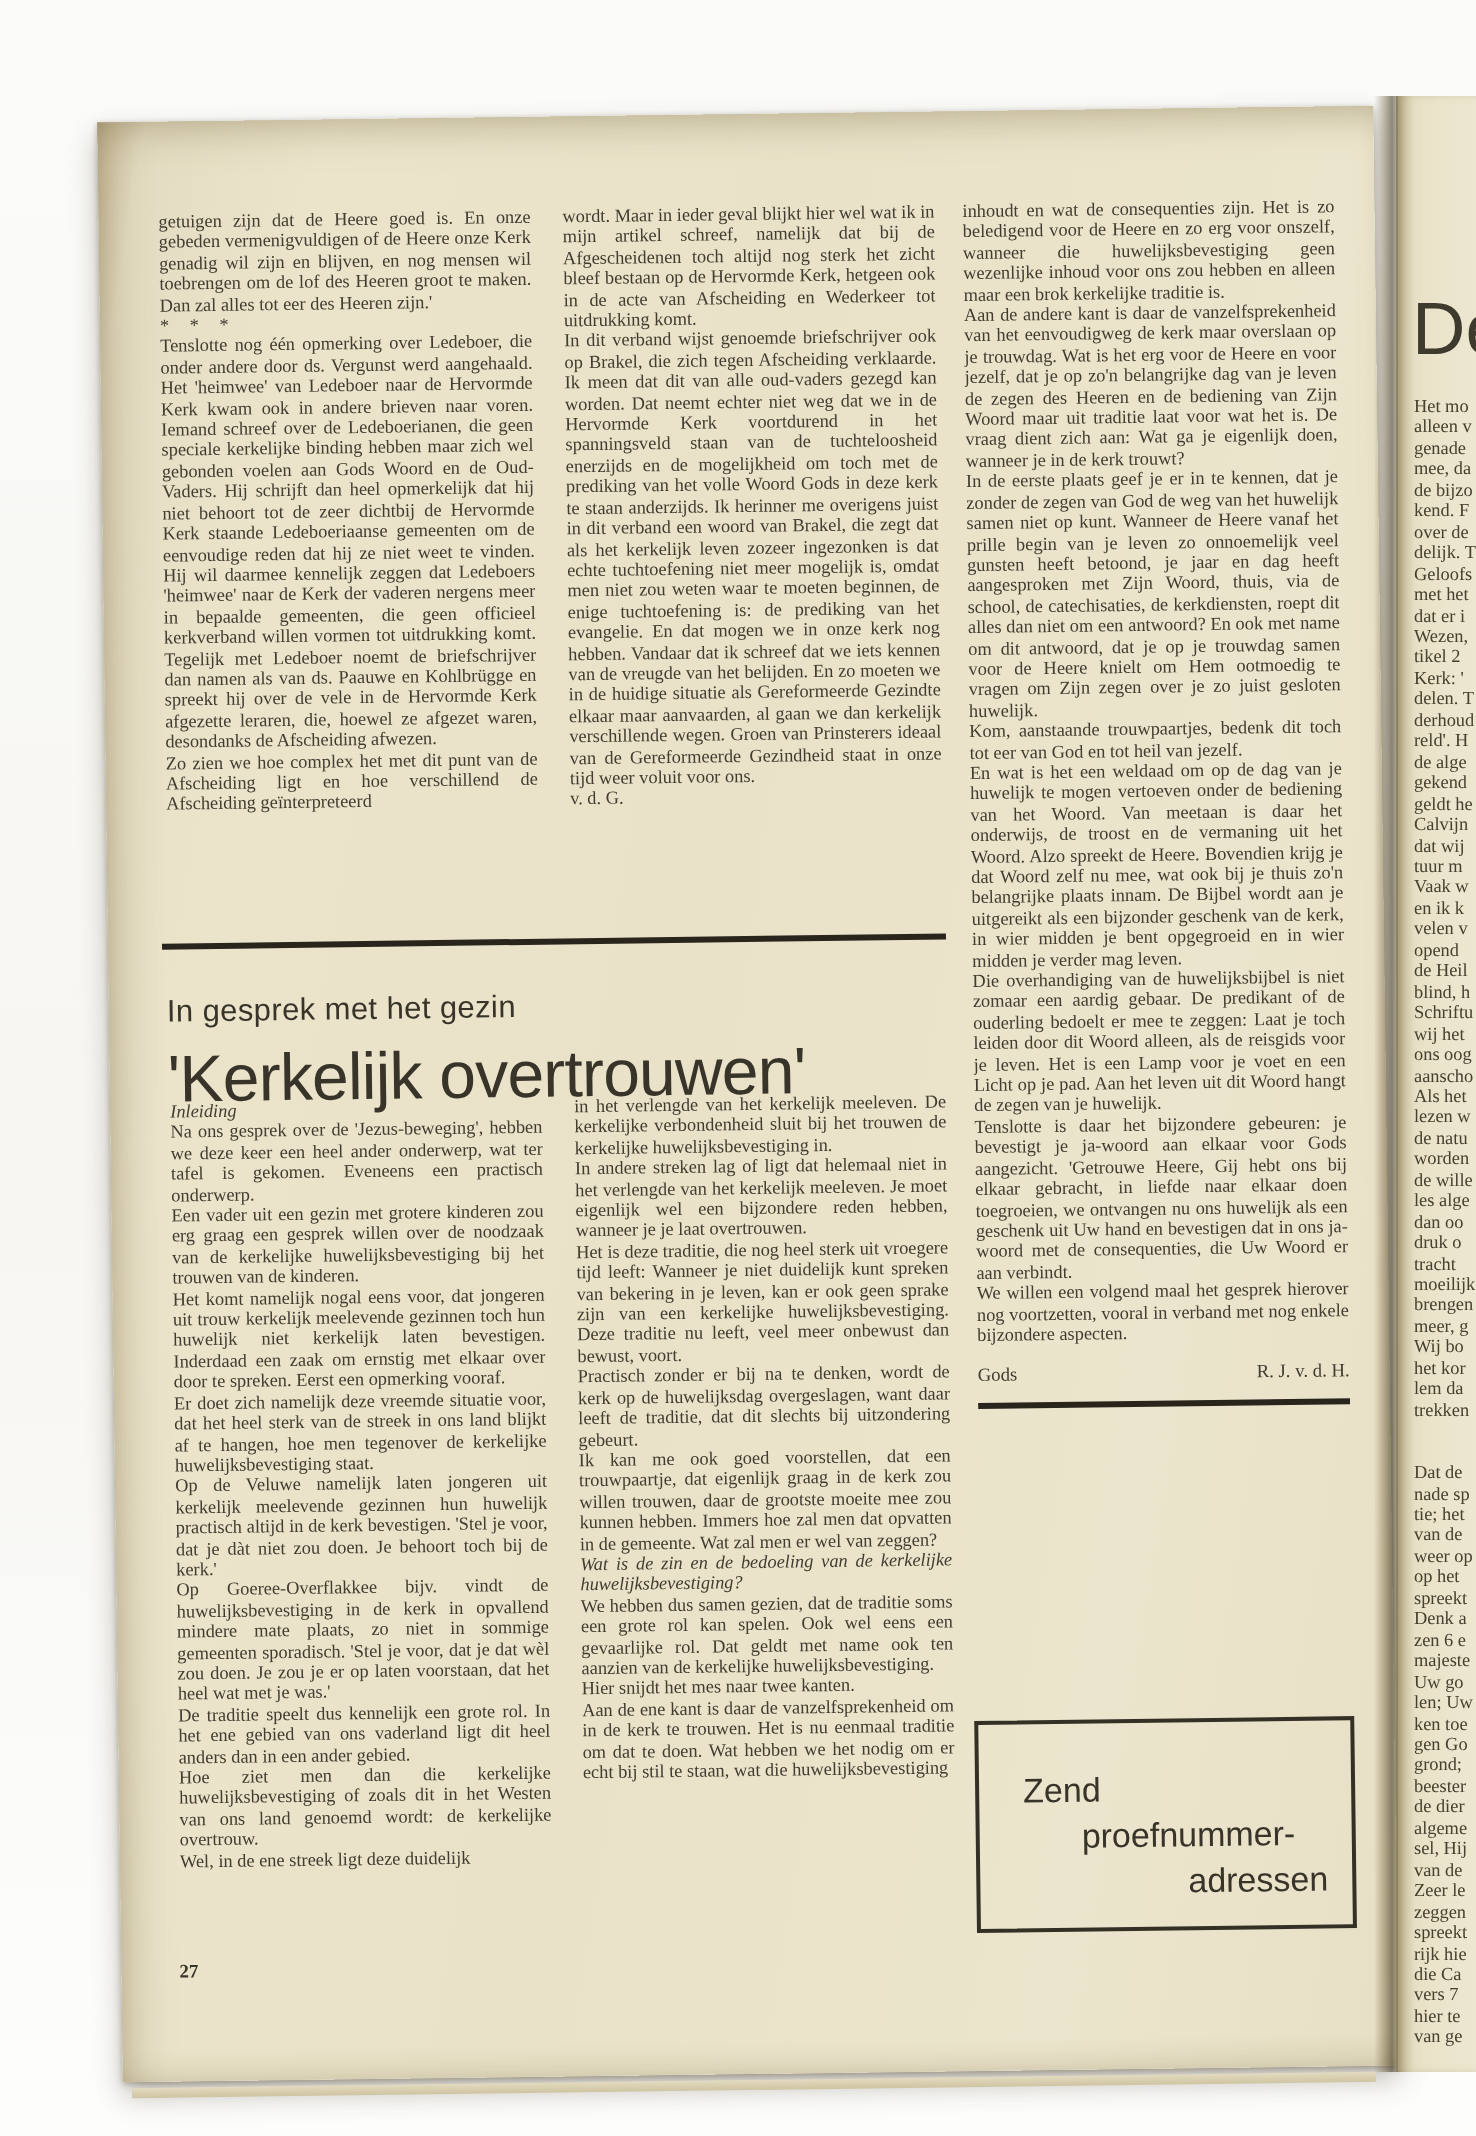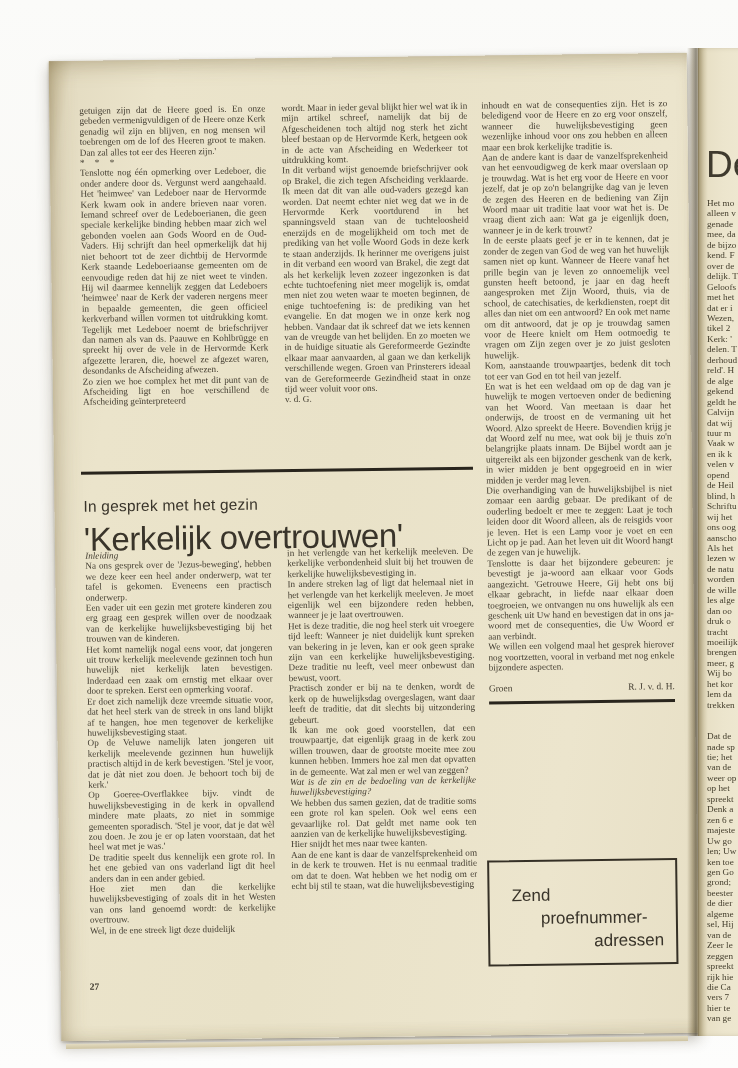--- a/index.html
+++ b/index.html
@@ -123,21 +123,21 @@
           <p class="para">inhoudt en wat de consequenties zijn. Het is zo beledigend voor de Heere en zo erg voor onszelf, wanneer die huwelijksbevestiging geen wezenlijke inhoud voor ons zou hebben en alleen maar een brok kerkelijke traditie is.</p>
           <p class="para">Aan de andere kant is daar de vanzelfsprekenheid van het eenvoudigweg de kerk maar overslaan op je trouwdag. Wat is het erg voor de Heere en voor jezelf, dat je op zo'n belangrijke dag van je leven de zegen des Heeren en de bediening van Zijn Woord maar uit traditie laat voor wat het is. De vraag dient zich aan: Wat ga je eigenlijk doen, wanneer je in de kerk trouwt?</p>
           <p class="para">In de eerste plaats geef je er in te kennen, dat je zonder de zegen van God de weg van het huwelijk samen niet op kunt. Wanneer de Heere vanaf het prille begin van je leven zo onnoemelijk veel gunsten heeft betoond, je jaar en dag heeft aangesproken met Zijn Woord, thuis, via de school, de catechisaties, de kerkdiensten, roept dit alles dan niet om een antwoord? En ook met name om dit antwoord, dat je op je trouwdag samen voor de Heere knielt om Hem ootmoedig te vragen om Zijn zegen over je zo juist gesloten huwelijk.</p>
           <p class="para">Kom, aanstaande trouwpaartjes, bedenk dit toch tot eer van God en tot heil van jezelf.</p>
           <p class="para">En wat is het een weldaad om op de dag van je huwelijk te mogen vertoeven onder de bediening van het Woord. Van meetaan is daar het onderwijs, de troost en de vermaning uit het Woord. Alzo spreekt de Heere. Bovendien krijg je dat Woord zelf nu mee, wat ook bij je thuis zo'n belangrijke plaats innam. De Bijbel wordt aan je uitgereikt als een bijzonder geschenk van de kerk, in wier midden je bent opgegroeid en in wier midden je verder mag leven.</p>
           <p class="para">Die overhandiging van de huwelijksbijbel is niet zomaar een aardig gebaar. De predikant of de ouderling bedoelt er mee te zeggen: Laat je toch leiden door dit Woord alleen, als de reisgids voor je leven. Het is een Lamp voor je voet en een Licht op je pad. Aan het leven uit dit Woord hangt de zegen van je huwelijk.</p>
           <p class="para gap">Tenslotte is daar het bijzondere gebeuren: je bevestigt je ja-woord aan elkaar voor Gods aangezicht. 'Getrouwe Heere, Gij hebt ons bij elkaar gebracht, in liefde naar elkaar doen toegroeien, we ontvangen nu ons huwelijk als een geschenk uit Uw hand en bevestigen dat in ons ja-woord met de consequenties, die Uw Woord er aan verbindt.</p>
           <p class="para gap">We willen een volgend maal het gesprek hierover nog voortzetten, vooral in verband met nog enkele bijzondere aspecten.</p>
         </div>
       <div class="closing">
-        <span>Groen</span>
+        <span>Gods</span>
         <span>R. J. v. d. H.</span>
       </div>
       <div class="rule rule-col3"></div>
     </div>
 
     <div class="adbox">
         <p class="para ad0">Zend</p>
         <p class="para ad1">proefnummer-</p>
         <p class="para ad2">adressen</p>
       </div>

